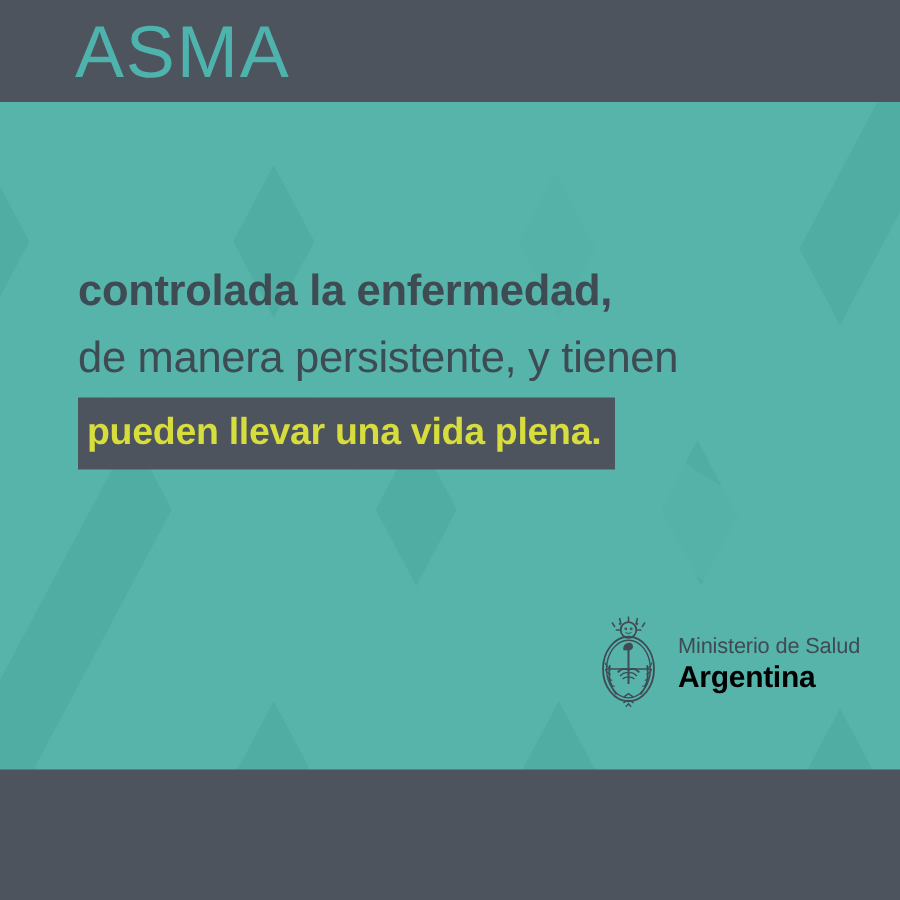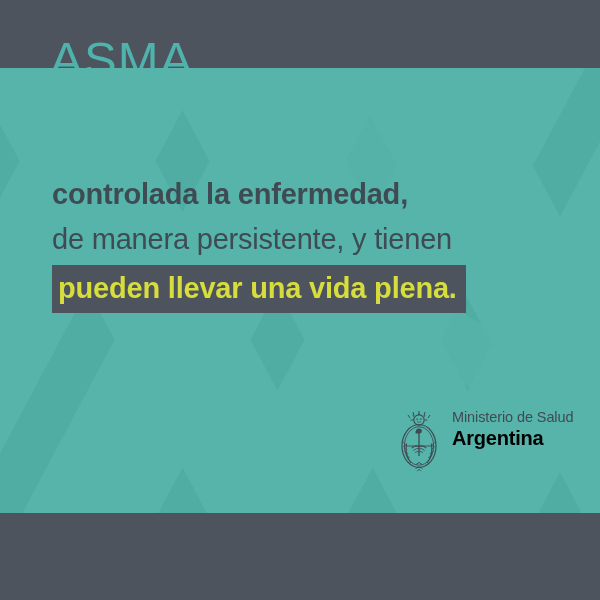--- a/index.html
+++ b/index.html
@@ -35,21 +35,20 @@
     position:absolute;
     left:50px;
     top:11px;
     font-family:"Liberation Sans", sans-serif;
     font-size:49px;
     font-weight:400;
     letter-spacing:1.2px;
     line-height:1;
     color:#4FB3AD;
     white-space:nowrap;
-    margin-top:24px;
   }
 
   
   .band-bottom {
     position:absolute;
     left:0; bottom:0;
     width:600px; height:87px;
     background:#4E545D;
     z-index:6;
   }
@@ -126,34 +125,35 @@
   
   .msg-highlight-wrap {
     display:block;
     margin-top:3px;
   }
   .msg-highlight {
     display:inline-block;
     background:#4E545D;
     color:#D6DD3C;
     font-family:"Liberation Sans", sans-serif;
-    font-size:29px;
+    font-size:25px;
     font-weight:700;
     line-height:42px;
     letter-spacing:-0.2px;
     padding:2px 9px 4px 6px;
     white-space:nowrap;
   }
 
   
   .logo {
     position:absolute;
     left:395px;
     top:410px;
     display:flex;
+    align-items:center;
     gap:9px;
     z-index:5;
   }
   .logo-crest { width:48px; height:66px; display:block; flex:0 0 auto; }
   .logo-text  { display:flex; flex-direction:column; line-height:1; }
   .logo-line1 {
     font-family:"Liberation Sans", sans-serif;
     font-size:14.5px;
     font-weight:400;
     color:#3E4B53;

